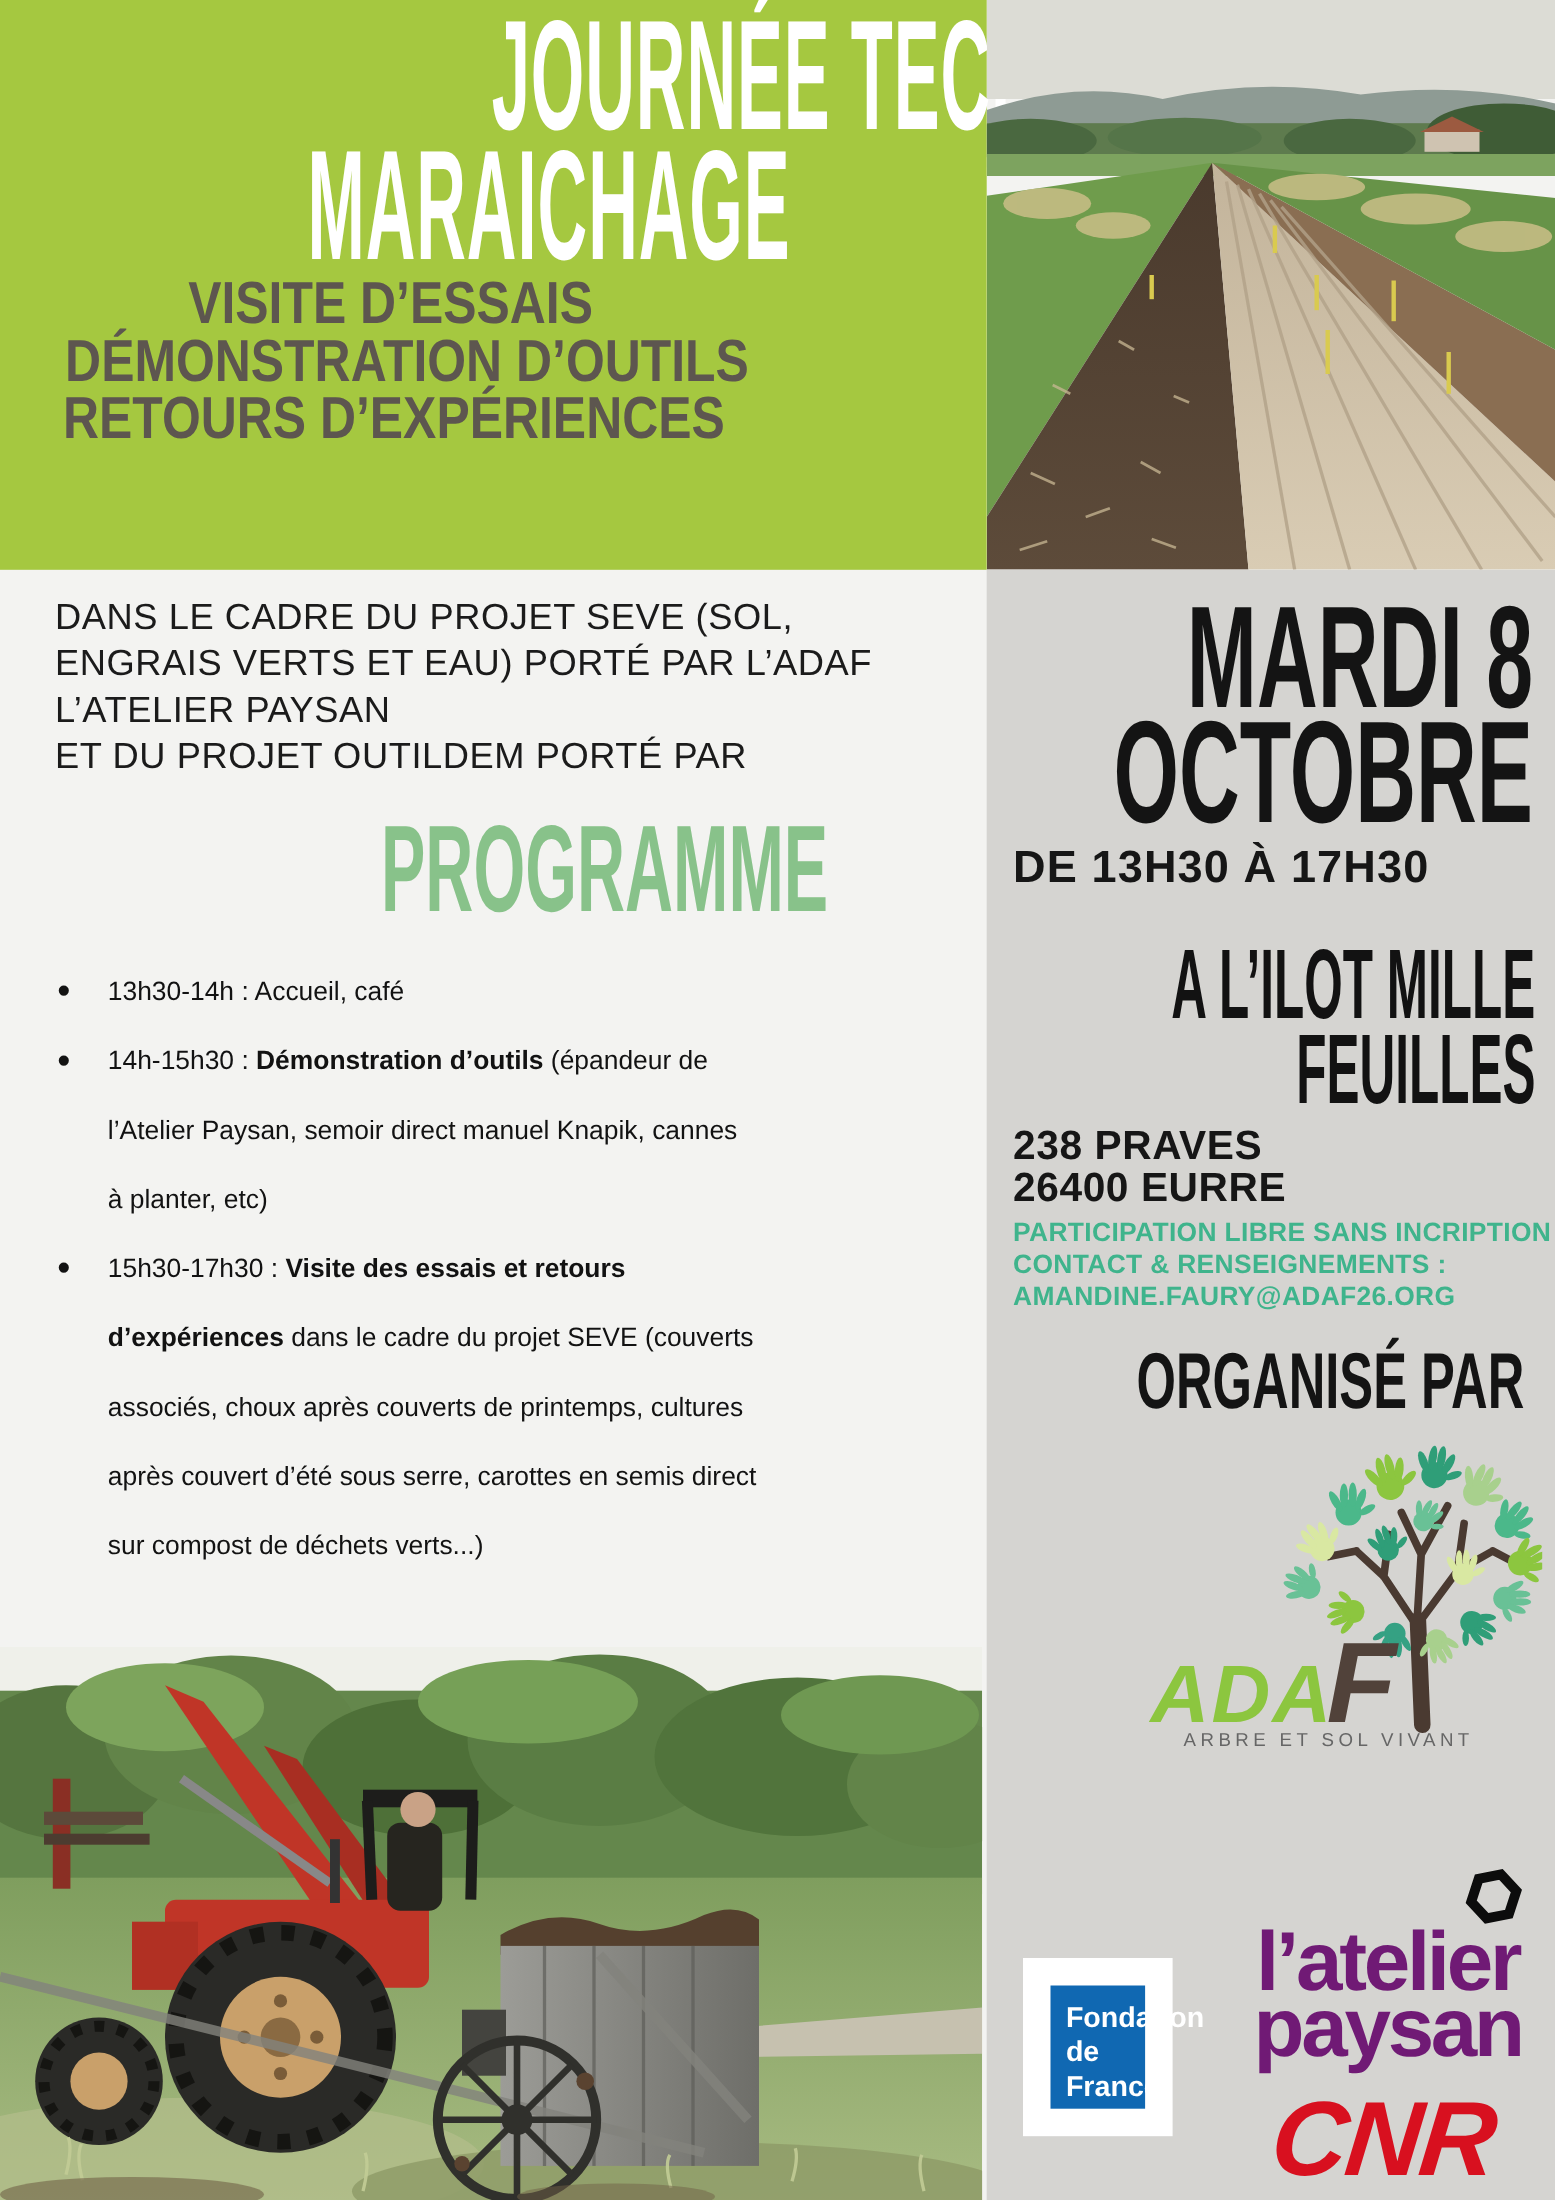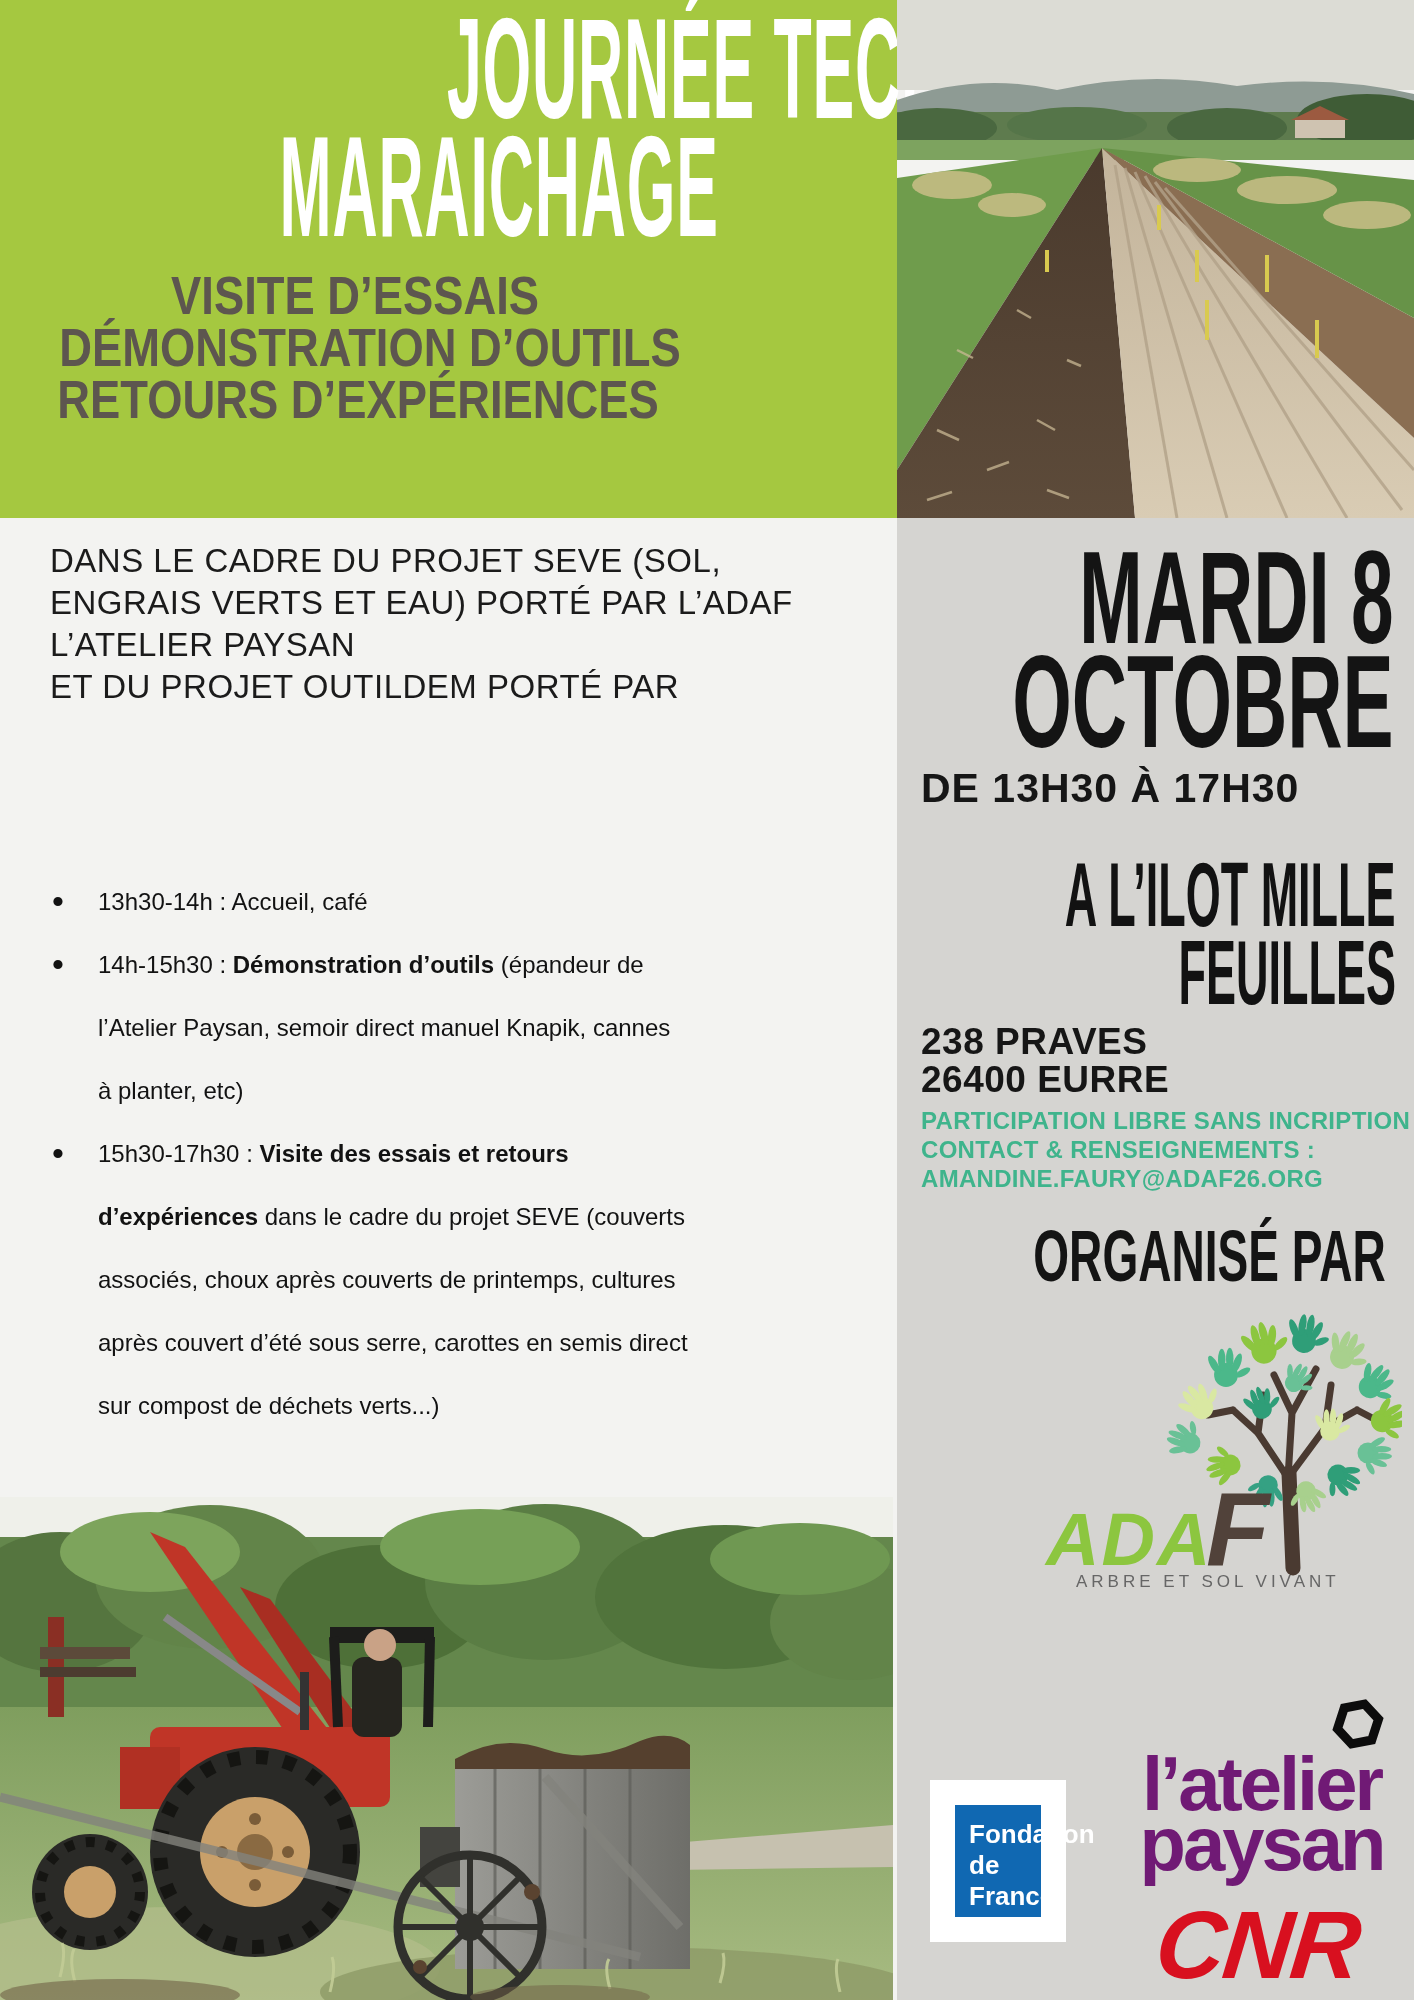--- a/index.html
+++ b/index.html
@@ -6,21 +6,21 @@
   html,body { background:#ffffff; }
   body { font-family:"Liberation Sans", sans-serif; }
   .poster { position:relative; width:1414px; height:2000px; margin:0 auto; background:#f3f3f1; overflow:hidden; }
 
   
   .green-header { position:absolute; left:0; top:0; width:897px; height:518px; background:#a5c840; }
   .green-inner { width:710px; text-align:center; padding-top:10px; }
   .cond { display:inline-block; white-space:nowrap; }
   .main-title-line { line-height:118px; font-size:142px; font-weight:bold; color:#ffffff; letter-spacing:2px; }
   .main-title-line .cond { transform:scaleX(0.44); transform-origin:50% 50%; }
-  .subtitle-block { margin-top:23px; }
+  .subtitle-block { margin-top:4px; }
   .subtitle-line { line-height:52px; font-size:54px; font-weight:bold; color:#5d564f; letter-spacing:0px; }
   .subtitle-line .cond { transform:scaleX(0.84); transform-origin:50% 50%; }
 
   .intro { position:absolute; left:30px; top:540px; width:680px; font-size:33px; line-height:42px; color:#1b1b1b; letter-spacing:0.5px; font-weight:400; }
   .intro div { white-space:nowrap;margin-left:20px; }
 
   .programme-heading { position:absolute; left:0; top:742px; width:660px; text-align:right; font-size:112px; line-height:96px; font-weight:bold; color:#88c28a; }
   .programme-heading .cond { transform:scaleX(0.54); transform-origin:100% 50%; }
 
   .schedule { position:absolute; left:40px; top:870px; width:650px; list-style:none; }
@@ -82,20 +82,21 @@
     </div>
   </div>
 
   <div class="intro">
     <div>DANS LE CADRE DU PROJET SEVE (SOL,</div>
     <div>ENGRAIS VERTS ET EAU) PORTÉ PAR L’ADAF</div>
     <div>L’ATELIER PAYSAN</div>
     <div>ET DU PROJET OUTILDEM PORTÉ PAR</div>
   </div>
 
+  <div class="programme-heading"><span class="cond">PROGRAMME</span></div>
 
   <ul class="schedule">
     <li><span>13h30-14h : </span><span class="b"></span><span>Accueil, café</span></li>
     <li><span>14h-15h30 : </span><span class="b">Démonstration d’outils</span><span> (épandeur de l’Atelier Paysan, semoir direct manuel Knapik, cannes à planter, etc)</span></li>
     <li><span>15h30-17h30 : </span><span class="b">Visite des essais et retours d’expériences</span><span> dans le cadre du projet SEVE (couverts associés, choux après couverts de printemps, cultures après couvert d’été sous serre, carottes en semis direct sur compost de déchets verts...)</span></li>
   </ul>
 
   <div class="tractor-photo">
     <svg width="893" height="503" viewBox="0 0 893 503">
       <defs>

